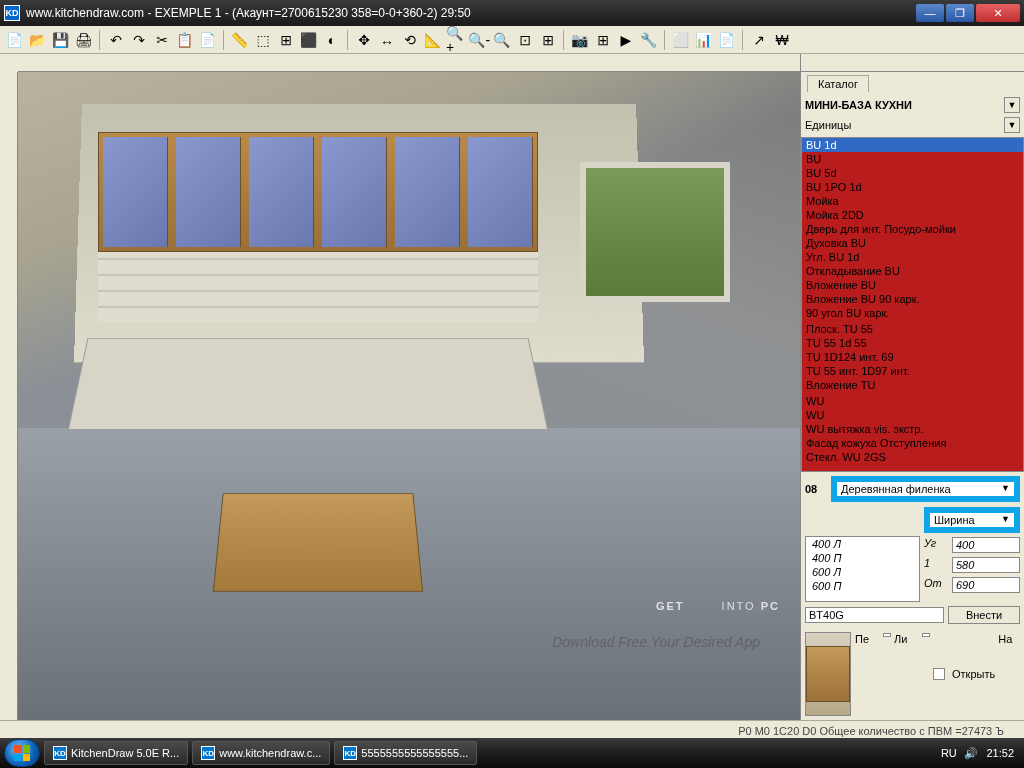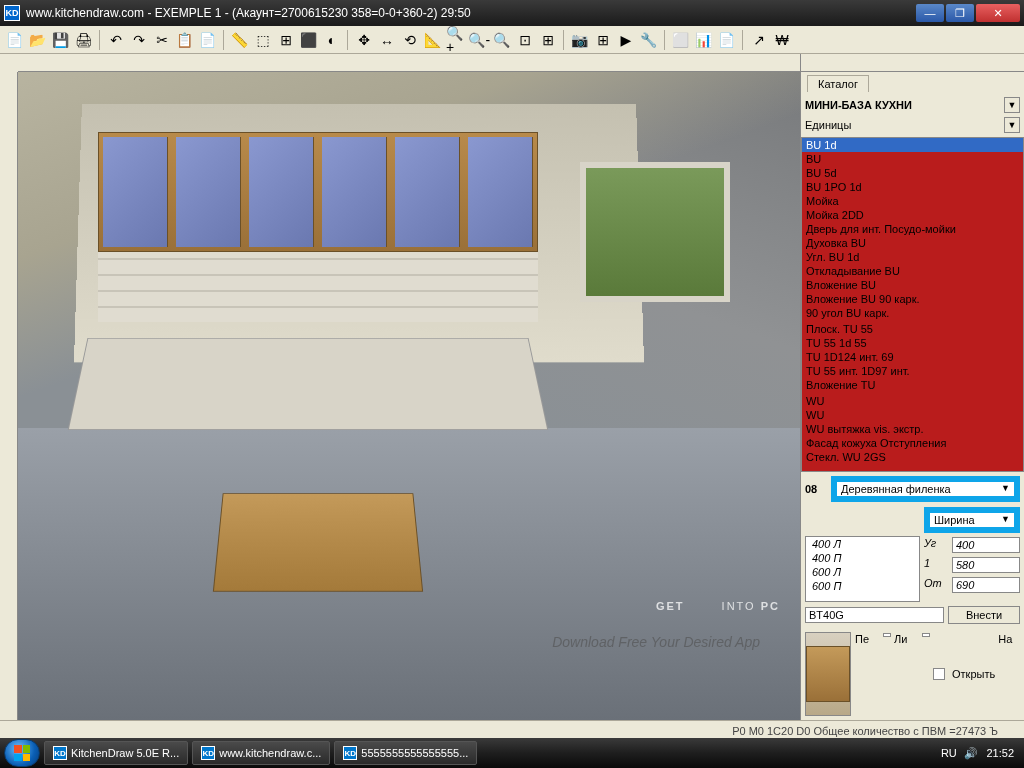--- a/index.html
+++ b/index.html
@@ -66,21 +66,21 @@
 .dim-lbl2 { width: 24px; }
 .dim-val { flex: 1; background: #fff; border: 1px solid #888; padding: 1px 3px; text-align: left; }
 .bottom-preview { display: flex; padding: 4px; gap: 4px; }
 .preview-box { width: 92px; height: 84px; background: linear-gradient(#d8d0c0,#b8a888); border: 1px solid #888; display:flex; align-items:center; justify-content:center; position:relative; }
 .preview-obj { width:44px; height:56px; background: linear-gradient(#c49a5a,#9a7038); border:1px solid #6a5028; }
 .preview-controls { flex: 1; display: flex; flex-direction: row; gap: 3px; }
 .btn { background: #ece9d8; border: 1px solid #888; padding: 2px 6px; text-align: center; }
 .ref-row { display:flex; gap:4px; align-items:center; }
 .ref-input { flex:1; background:#fff; border:1px solid #888; padding:1px 3px; }
 
-.statusbar { height: 20px; background: #ece9d8; border-top: 1px solid #aca899; display: flex; align-items: center; padding: 0 16px; font-size: 10px; color: #444; }
+.statusbar { height: 20px; background: #ece9d8; border-top: 1px solid #aca899; display: flex; align-items: center; padding: 0 10px; font-size: 10px; color: #444; }
 .status-text { flex: 1; text-align: right; padding-right: 10px; }
 
 .taskbar { position: absolute; bottom: 0; left: 0; right: 0; height: 30px; background: linear-gradient(to bottom, #3a3a3a 0%, #1e1e1e 50%, #0a0a0a 100%); display: flex; align-items: center; padding: 0 4px; gap: 4px; }
 .start-orb { width: 36px; height: 28px; border-radius: 14px; background: radial-gradient(circle at 40% 35%, #6fbfff, #0a5fb5 60%, #043a7a); border:1px solid #0a3a6a; display:flex; align-items:center; justify-content:center; }
 .start-flag { width:16px; height:16px; display:grid; grid-template:1fr 1fr/1fr 1fr; gap:1px; }
 .start-flag span:nth-child(1){background:#f25022;} .start-flag span:nth-child(2){background:#7fba00;}
 .start-flag span:nth-child(3){background:#00a4ef;} .start-flag span:nth-child(4){background:#ffb900;}
 .task-item { height: 24px; background: linear-gradient(#4a4a4a,#2a2a2a); border: 1px solid #555; border-radius: 2px; padding: 0 8px; display: flex; align-items: center; color: #fff; gap: 4px; max-width: 160px; overflow:hidden; white-space:nowrap; }
 .task-ico { width:14px; height:14px; background:#07c; border:1px solid #fff; display:flex; align-items:center; justify-content:center; font-size:8px; font-weight:bold; }
 .tray { margin-left: auto; display: flex; align-items: center; gap: 8px; color: #fff; padding: 0 6px; }

